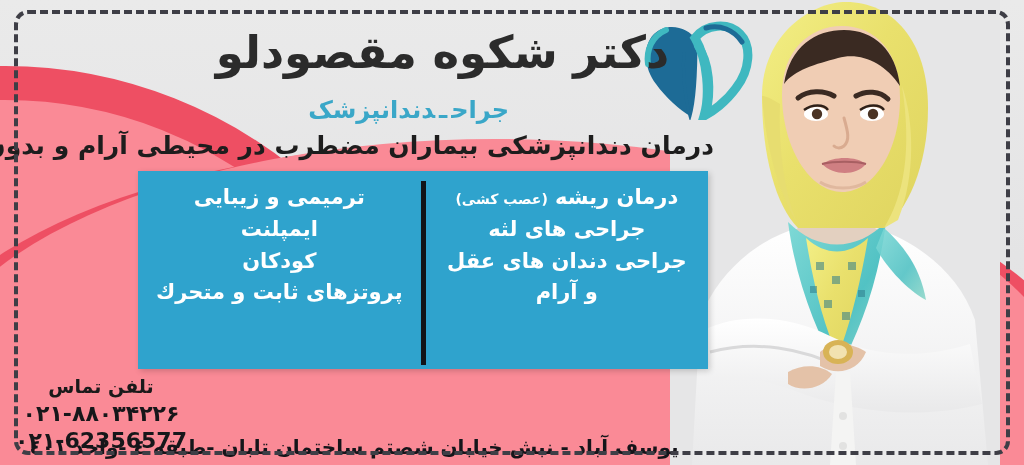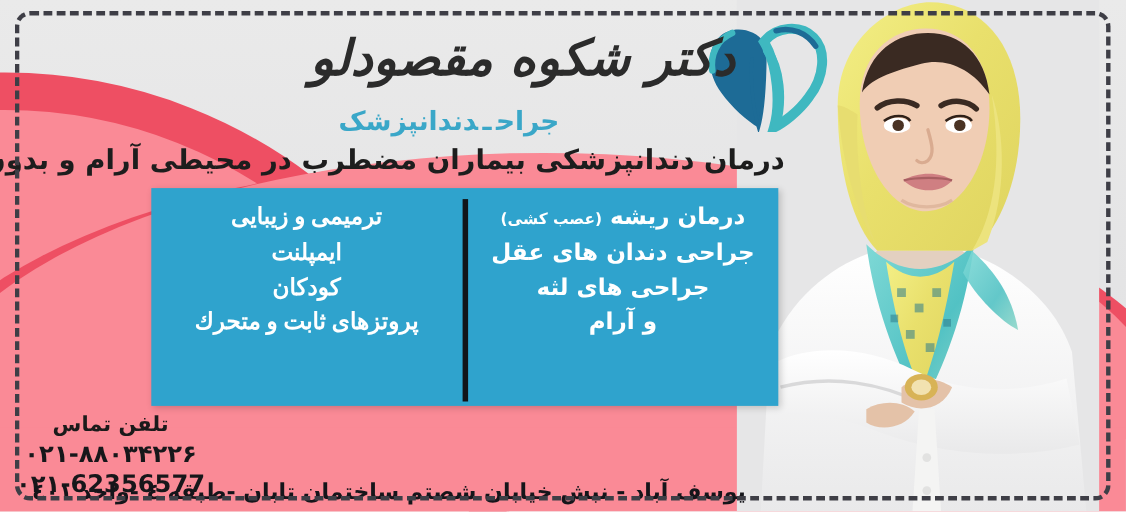--- a/index.html
+++ b/index.html
@@ -109,21 +109,20 @@
 
   
   .title {
     position: absolute;
     right: 355px;
     top: 26px;
     font-family: "DejaVu Sans", "Liberation Sans", sans-serif;
     font-size: 45px;
     font-weight: 700;
     color: #2b2b2b;
-    font-style: italic;
     letter-spacing: 1px;
     white-space: nowrap;
     z-index: 22;
     text-align: right;
   }
   .subtitle {
     position: absolute;
     right: 515px;
     top: 96px;
     font-size: 24px;
@@ -159,21 +158,21 @@
   }
   .services-col {
     flex: 1 1 50%;
     padding: 14px 18px 10px 18px;
     box-sizing: border-box;
     display: flex;
     flex-direction: column;
     justify-content: flex-start;
     gap: 7px;
   }
-  .services-col.right-col { text-align: center; font-family: Liberation Serif, serif; }
+  .services-col.right-col { text-align: center; }
   .services-col.left-col  { text-align: left; }
   .divider {
     width: 5px;
     background: #111418;
     margin: 10px 0 4px 0;
     flex: 0 0 5px;
   }
   .svc {
     color: #ffffff;
     font-size: 21px;
@@ -354,22 +353,22 @@
       <div class="svc">ایمپلنت</div>
       <div class="svc">کودکان</div>
       <div class="svc">پروتزهای ثابت و متحرك</div>
     </div>
     <div class="divider"></div>
     <div class="services-col left-col">
       <div class="svc">
         <span>درمان ریشه</span>
         <span class="small">(عصب کشی)</span>
       </div>
+      <div class="svc">جراحی های لثه</div>
       <div class="svc">جراحی دندان های عقل</div>
-      <div class="svc">جراحی های لثه</div>
       <div class="svc">و آرام</div>
     </div>
   </div>
 
   <div class="contact">
     <div class="contact-label">تلفن تماس</div>
     <div class="phone">۰۲۱-۸۸۰۳۴۲۲۶</div>
     <div class="phone">۰۲۱-62356577</div>
   </div>
 

